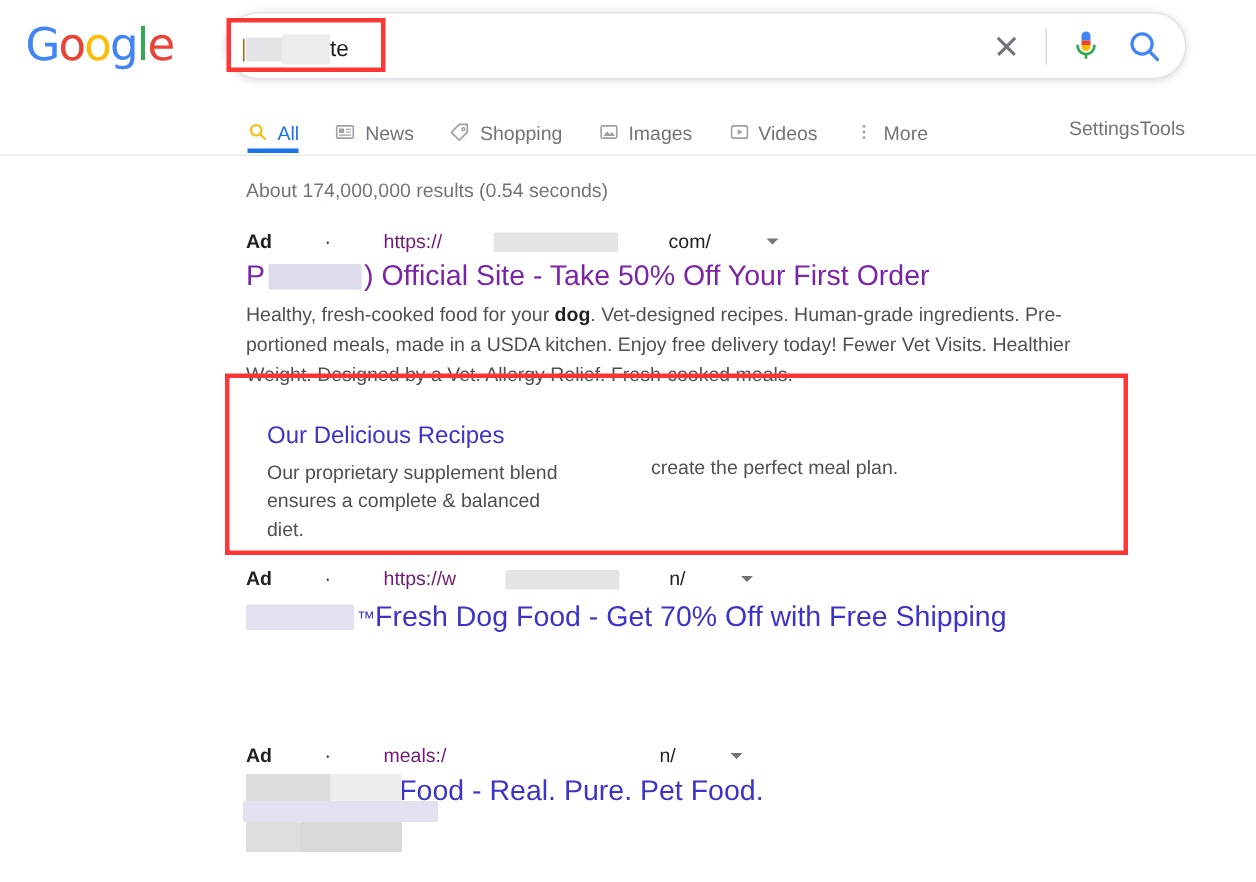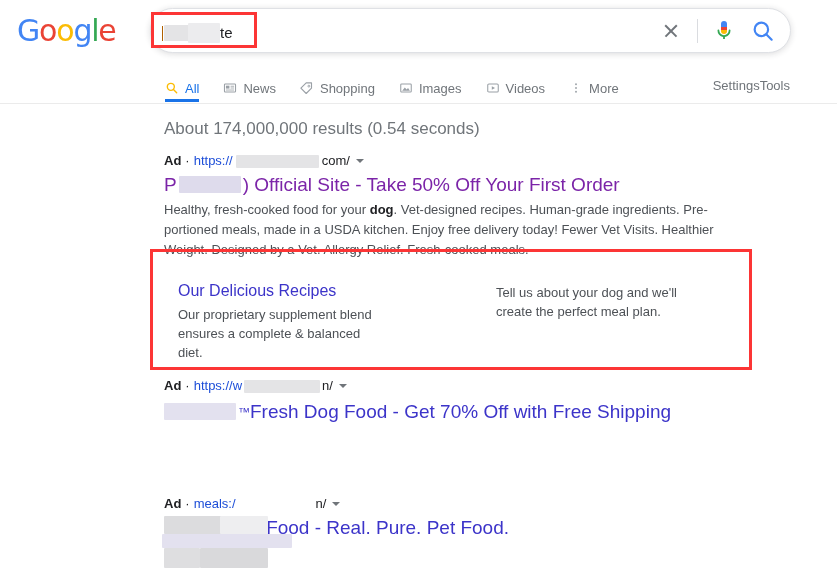--- a/index.html
+++ b/index.html
@@ -149,38 +149,39 @@
     white-space: nowrap;
   }
   #tools span { cursor: pointer; }
 
   
   #results { position: absolute; left: 0; top: 104px; width: 837px; }
 
   #result-stats {
     position: absolute;
     left: 164px; top: 15px;
-    font-size: 17px;
+    font-size: 13px;
     color: #70757a;
     white-space: nowrap;
   }
 
   .adblock { position: absolute; left: 164px; }
 
   .ad-url {
     font-size: 13px;
     color: #202124;
     display: flex;
     align-items: center;
     white-space: nowrap;
     line-height: 16px;
+    gap: 31px;
   }
   .ad-url b { font-weight: 700; margin-right: 4px; }
   .ad-url .dot { margin: 0 4px 0 0; color:#202124; }
-  .ad-url .scheme { color: #1d4ed8; text-align: center; }
+  .ad-url .scheme { color: #701a75; text-align: center; }
   .caret-dn {
     display: inline-block;
     margin-left: 6px;
     width: 0; height: 0;
     border-left: 4px solid transparent;
     border-right: 4px solid transparent;
     border-top: 4px solid #70757a;
   }
   .ad-title {
     font-size: 19px;
@@ -217,21 +218,21 @@
     width: 598px; height: 10px;
     background: #fff;
     z-index: 5;
   }
 
   
   #sitelinks {
     position: absolute;
     left: 178px; top: 176px;
     display: flex;
-    gap: 108px;
+    gap: 46px;
   }
   .sitelink { width: 210px; }
   .sl-title {
     font-size: 16px;
     line-height: 22px;
     color: #3c34c9;
     white-space: nowrap;
     cursor: pointer;
     display: flex;
     align-items: center;
@@ -391,21 +392,21 @@
           <span>Our Delicious Recipes</span>
         </div>
         <div class="sl-desc">
           <span>Our proprietary supplement blend</span><br>
           <span>ensures a complete &amp; balanced diet.</span>
         </div>
       </div>
 
       <div class="sitelink">
         <div class="sl-desc">
-          <span>Tell us about your dog and we'll</span><br>
+          <br>
           <span>create the perfect meal plan.</span>
         </div>
       </div>
     </div>
 
     <div class="adblock" style="top:274px;">
       <div class="ad-url">
         <b>Ad</b>
         <span class="dot">·</span>
         <span class="scheme">https://w</span>

